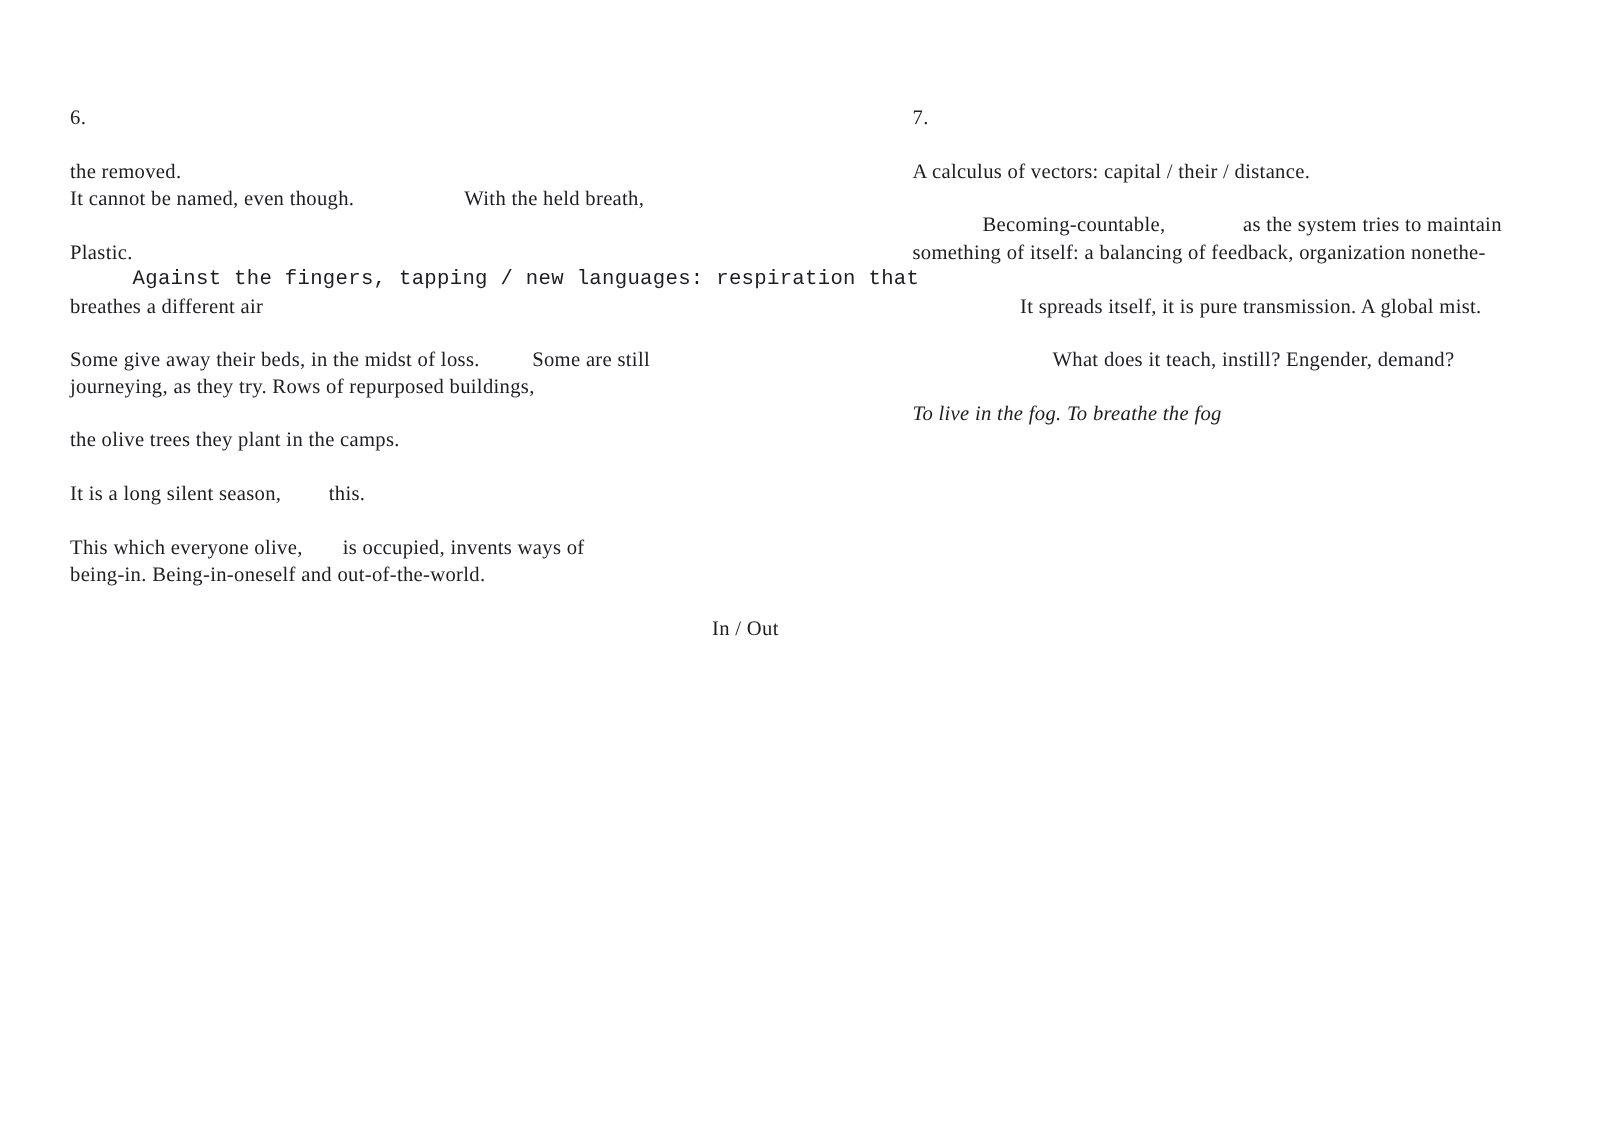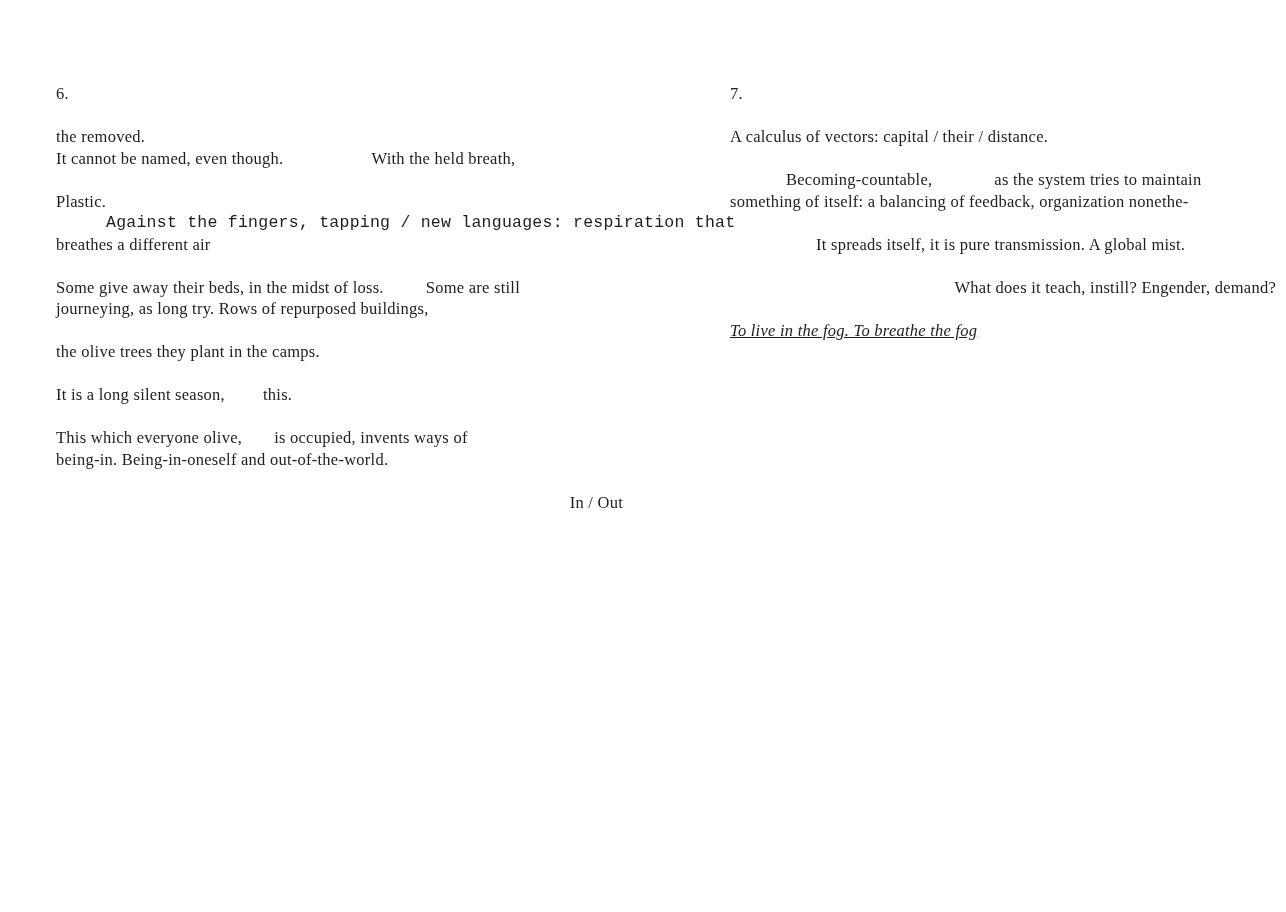--- a/index.html
+++ b/index.html
@@ -37,21 +37,20 @@
     margin-bottom: 21.5px;
   }
   .block {
     margin-bottom: 21.5px;
   }
   .line {
     white-space: nowrap;
   }
   .line.italic {
     font-style: italic;
-    text-decoration: underline;
   }
   .gap {
     display: inline-block;
     height: 1px;
   }
 </style>
 </head>
 <body>
 
 <div class="spread">
@@ -63,21 +62,21 @@
           <div class="line"><span>the removed.</span></div>
           <div class="line"><span>It cannot be named, even though.</span><span class="gap" style="width: 88px;"></span><span>With the held breath,</span></div>
         </div>
         <div class="block">
           <div class="line"><span>Plastic.</span></div>
           <div class="line" style="padding-left: 50px; font-family: Liberation Mono, monospace;"><span>Against the fingers, tapping / new languages: respiration that</span></div>
           <div class="line"><span>breathes a different air</span></div>
         </div>
         <div class="block">
           <div class="line"><span>Some give away their beds, in the midst of loss.</span><span class="gap" style="width: 42px;"></span><span>Some are still</span></div>
-          <div class="line"><span>journeying, as long try. Rows of repurposed buildings,</span></div>
+          <div class="line"><span>journeying, as they try. Rows of repurposed buildings,</span></div>
         </div>
         <div class="block">
           <div class="line"><span>the olive trees they plant in the camps.</span></div>
         </div>
         <div class="block">
           <div class="line"><span>It is a long silent season,</span><span class="gap" style="width: 38px;"></span><span>this.</span></div>
         </div>
         <div class="block">
           <div class="line"><span>This which everyone olive,</span><span class="gap" style="width: 32px;"></span><span>is occupied, invents ways of</span></div>
           <div class="line"><span>being-in. Being-in-oneself and out-of-the-world.</span></div>
@@ -95,21 +94,21 @@
           <div class="line"><span>A calculus of vectors: capital / their / distance.</span></div>
         </div>
         <div class="block">
           <div class="line" style="padding-left: 56px;"><span>Becoming-countable,</span><span class="gap" style="width: 62px;"></span><span>as the system tries to maintain</span></div>
           <div class="line"><span>something of itself: a balancing of feedback, organization nonethe-</span></div>
         </div>
         <div class="block">
           <div class="line" style="padding-left: 86px;"><span>It spreads itself, it is pure transmission. A global mist.</span></div>
         </div>
         <div class="block">
-          <div class="line" style="padding-left: 112px; text-align: right;"><span>What does it teach, instill? Engender, demand?</span></div>
+          <div class="line" style="padding-left: 112px;"><span>What does it teach, instill? Engender, demand?</span></div>
         </div>
         <div class="block">
           <div class="line italic"><span>To live in the fog. To breathe the fog</span></div>
         </div>
       </div>
   </div>
 
 </div>
 
 </body></html>

